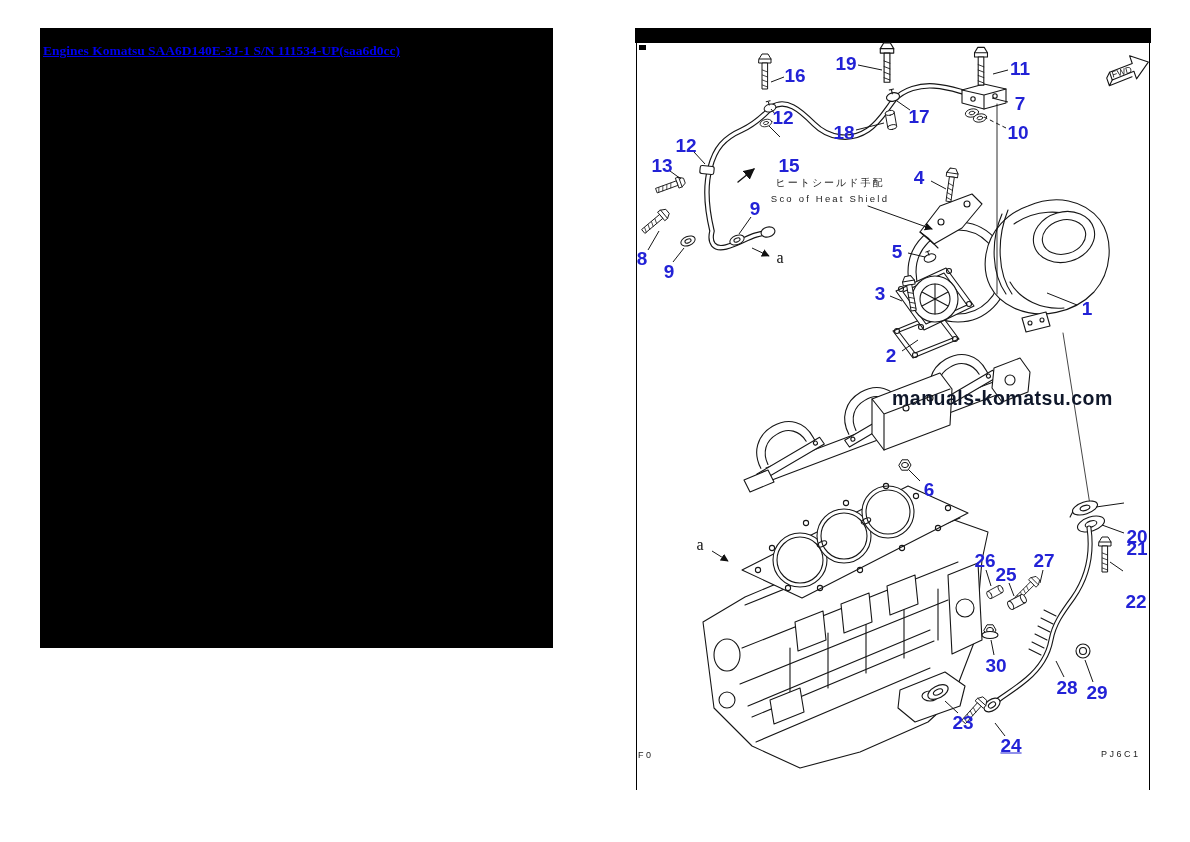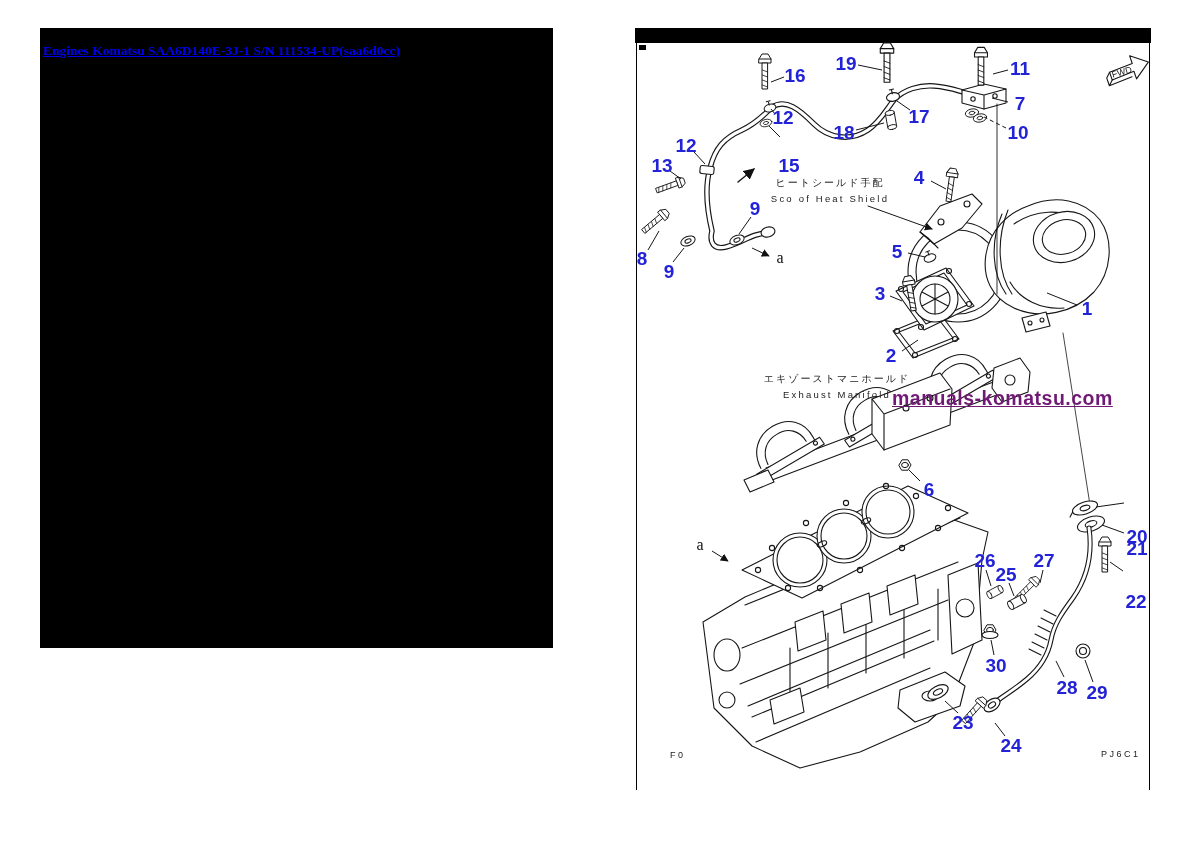--- a/index.html
+++ b/index.html
@@ -16,24 +16,24 @@
   #art{position:absolute;left:0;top:0;width:1190px;height:842px;}
   #labels,#annots{position:absolute;left:0;top:0;width:1190px;height:842px;pointer-events:none;}
   .plabel{position:absolute;transform:translate(-50%,-50%);color:#2222d6;
        font-weight:bold;font-size:19px;line-height:1;white-space:nowrap;}
   .plabel.ref{color:#101010;font-weight:normal;font-size:16px;
        font-family:"Liberation Serif",serif;}
   .annot{position:absolute;transform:translate(-50%,0);text-align:center;
        color:#1c1c1c;white-space:nowrap;}
   .annot .jp{font-size:10px;letter-spacing:2px;}
   .annot .en{font-size:9.5px;letter-spacing:2.2px;margin-top:3px;}
-  .watermark{position:absolute;left:892px;top:387px;color:#701a75;font-size:19.5px;
-       font-weight:600;letter-spacing:.5px;text-decoration:underline;}
+  .watermark{position:absolute;left:892px;top:387px;color:#0f172a;font-size:19.5px;
+       font-weight:600;letter-spacing:.5px;}
   .footer-code{position:absolute;font-size:9px;color:#222;letter-spacing:2.5px;}
-  .footer-left{left:638px;top:750px;padding-left:32px;}
+  .footer-left{left:638px;top:750px;}
   .footer-right{left:1101px;top:749px;}
 </style>
 </head>
 <body>
 
 <div class="left-panel">
   <a class="header-link" href="#">Engines Komatsu SAA6D140E-3J-1 S/N 111534-UP(saa6d0cc)</a>
 </div>
 
 <div class="diagram-frame">
@@ -315,37 +315,33 @@
     <div class="plabel" style="left: 783px; top: 117px;">12</div>
     <div class="plabel" style="left: 789px; top: 141px; margin-top: 24px;">15</div>
     <div class="plabel" style="left: 795px; top: 75px;">16</div>
     <div class="plabel" style="left: 919px; top: 116px;">17</div>
     <div class="plabel" style="left: 844px; top: 132px;">18</div>
     <div class="plabel" style="left: 846px; top: 63px;">19</div>
     <div class="plabel" style="left: 1137px; top: 536px;">20</div>
     <div class="plabel" style="left: 1137px; top: 503px; margin-top: 45px;">21</div>
     <div class="plabel" style="left: 1136px; top: 575px; margin-top: 26px;">22</div>
     <div class="plabel" style="left: 963px; top: 722px;">23</div>
-    <div class="plabel" style="left: 1011px; top: 745px;">24</div>
+    <div class="plabel" style="left: 1011px; top: 745px; text-decoration: underline;">24</div>
     <div class="plabel" style="left: 1006px; top: 574px;">25</div>
     <div class="plabel" style="left: 985px; top: 560px;">26</div>
     <div class="plabel" style="left: 1044px; top: 560px;">27</div>
     <div class="plabel" style="left: 1067px; top: 687px;">28</div>
     <div class="plabel" style="left: 1097px; top: 692px;">29</div>
     <div class="plabel" style="left: 996px; top: 665px;">30</div>
     <div class="plabel ref" style="left: 780px; top: 258px;">a</div>
     <div class="plabel ref" style="left: 700px; top: 545px;">a</div>
   </div>
 
 <div id="annots">
     <div class="annot" style="left: 830px; top: 176px;">
       <div class="jp">ヒートシールド手配</div>
       <div class="en">Sco of Heat Shield</div>
     </div>
-    <div class="annot" style="left: 837px; top: 372px;">
-      <div class="jp">エキゾーストマニホールド</div>
-      <div class="en">Exhaust Manifold</div>
-    </div>
   </div>
 
 <div class="watermark">manuals-komatsu.com</div>
 <div class="footer-code footer-left">F0</div>
 <div class="footer-code footer-right">PJ6C1</div>
 
 </body></html>

